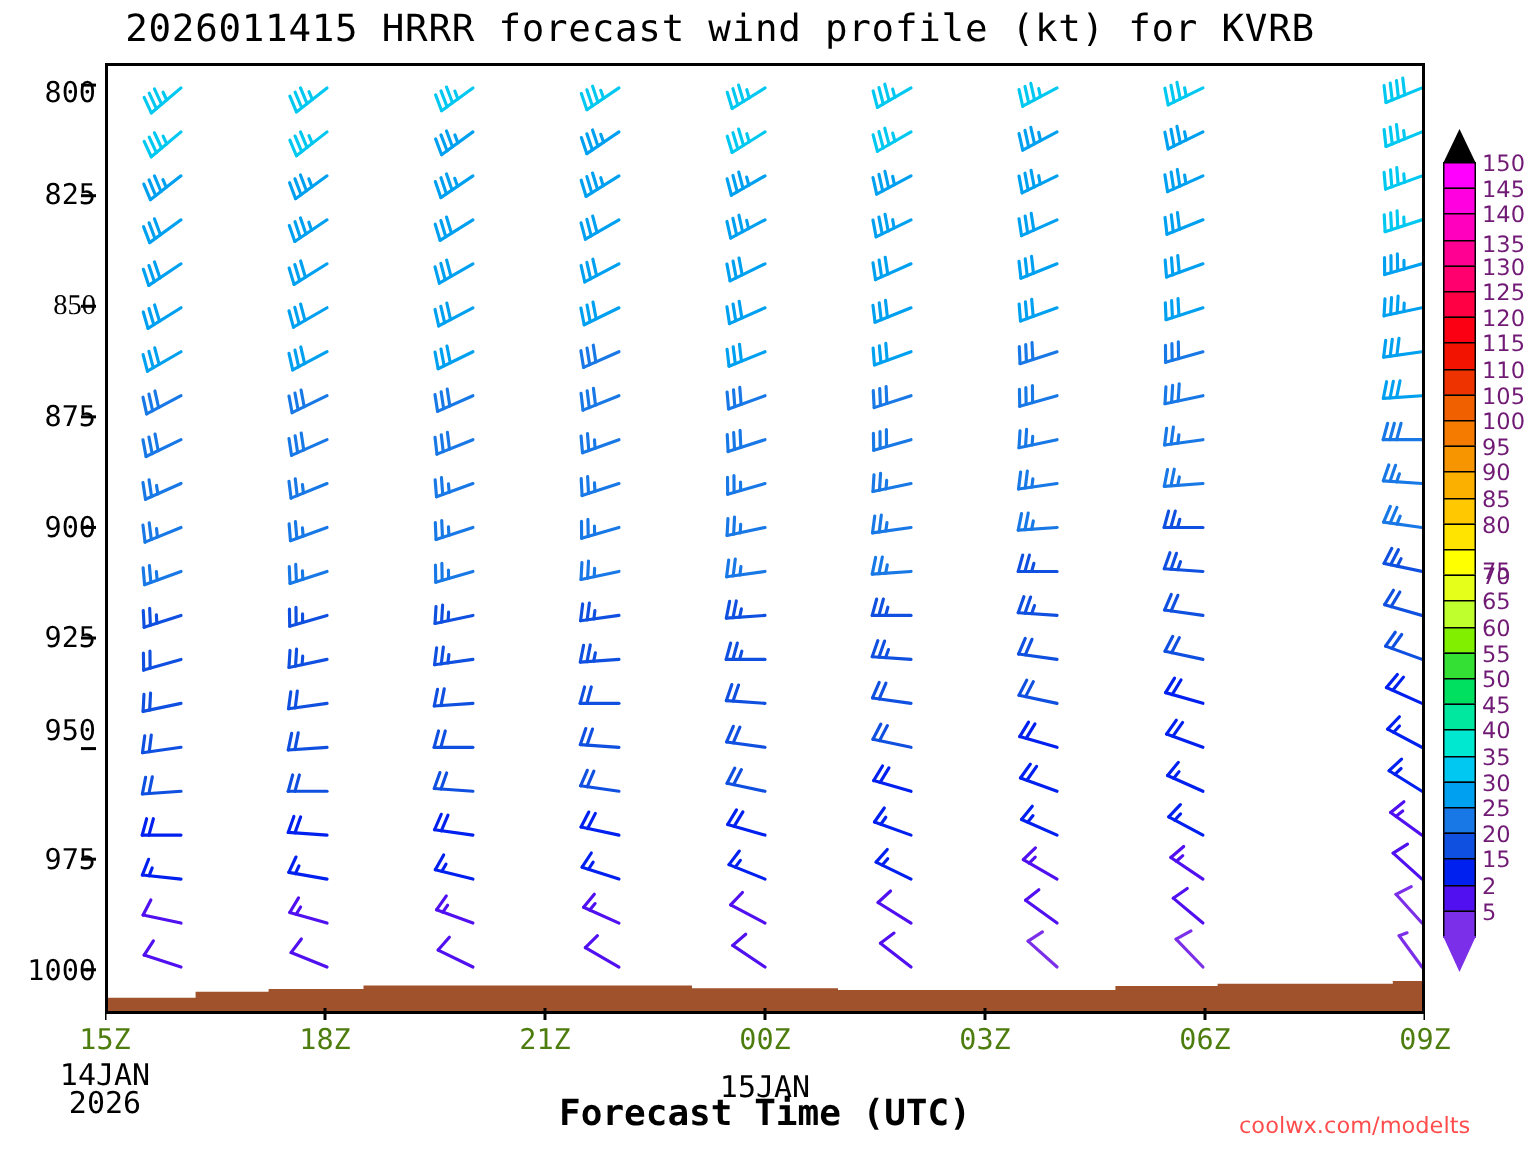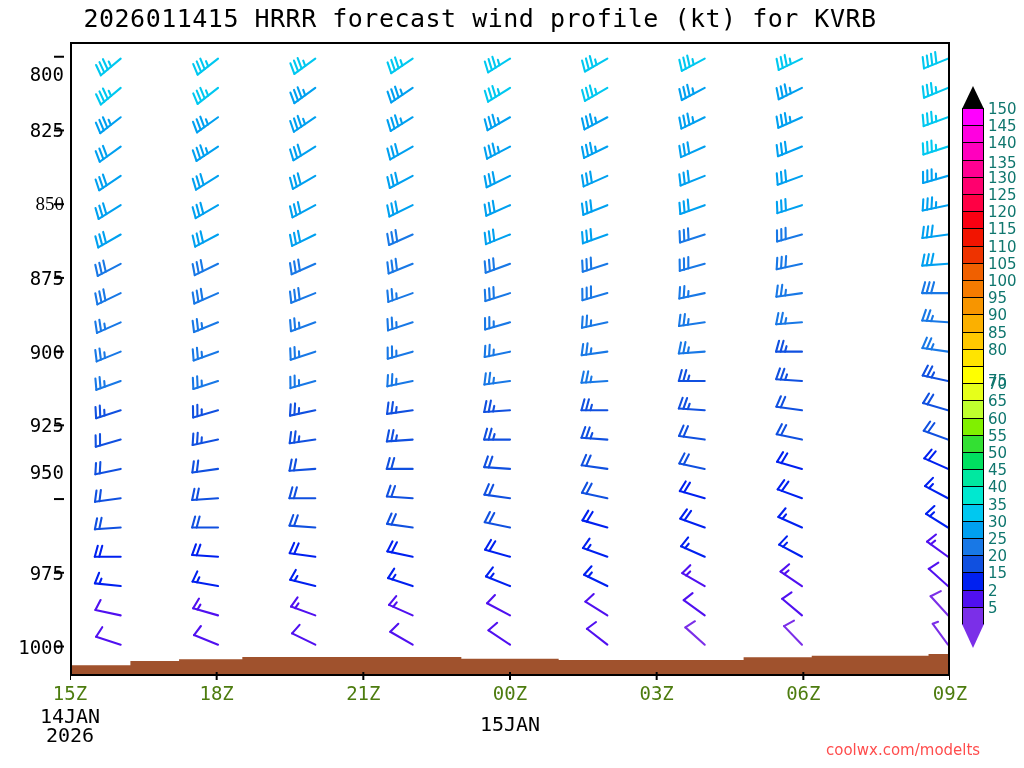--- a/index.html
+++ b/index.html
@@ -36,21 +36,21 @@
   .xaxis-title{position:absolute;left:70px;top:728px;width:880px;text-align:center;
     font-size:24px;color:#000;font-weight:bold;white-space:nowrap;
     font-family:"DejaVu Sans Mono","Liberation Mono",monospace;}
 
   .watermark{position:absolute;left:826px;top:741px;font-size:15px;color:#ff4d4d;
     white-space:nowrap;font-family:"DejaVu Sans","Liberation Sans",sans-serif;}
 
   #cbar{position:absolute;left:960px;top:86px;width:64px;height:570px;}
   .cb-swatch{position:absolute;left:2px;width:22px;border:1px solid #000;
              box-sizing:border-box;}
-  .cb-lab{position:absolute;left:28px;font-size:15px;color:#0f766e;
+  .cb-lab{position:absolute;left:28px;font-size:15px;color:#701a75;
           white-space:nowrap;transform:translateY(-50%);
           font-family:"DejaVu Sans","Liberation Sans",sans-serif;}
 </style>
 </head>
 <body>
 
 <div id="root">
 
   <div class="title">2026011415 HRRR forecast wind profile (kt) for KVRB</div>
 
@@ -59,27 +59,27 @@
         <line x1="54" y1="14.744186046511627" x2="64" y2="14.744186046511627" stroke="#000" stroke-width="2"></line>
         <line x1="54" y1="88.46511627906976" x2="64" y2="88.46511627906976" stroke="#000" stroke-width="2"></line>
         <line x1="54" y1="162.18604651162792" x2="64" y2="162.18604651162792" stroke="#000" stroke-width="2"></line>
         <line x1="54" y1="235.90697674418604" x2="64" y2="235.90697674418604" stroke="#000" stroke-width="2"></line>
         <line x1="54" y1="309.62790697674416" x2="64" y2="309.62790697674416" stroke="#000" stroke-width="2"></line>
         <line x1="54" y1="383.3488372093023" x2="64" y2="383.3488372093023" stroke="#000" stroke-width="2"></line>
         <line x1="54" y1="457.06976744186045" x2="64" y2="457.06976744186045" stroke="#000" stroke-width="2"></line>
         <line x1="54" y1="530.7906976744187" x2="64" y2="530.7906976744187" stroke="#000" stroke-width="2"></line>
         <line x1="54" y1="604.5116279069767" x2="64" y2="604.5116279069767" stroke="#000" stroke-width="2"></line>
       </svg>
-      <div class="ylab" style="top: 32px;">800</div>
+      <div class="ylab" style="top: 20px;">800</div>
       <div class="ylab" style="top: 88.4651px;">825</div>
       <div class="ylab" style="top: 162.186px; font-family: Liberation Serif, serif;">850</div>
       <div class="ylab" style="top: 235.907px;">875</div>
       <div class="ylab" style="top: 309.628px;">900</div>
       <div class="ylab" style="top: 383.349px;">925</div>
-      <div class="ylab" style="top: 430px; text-align: center;">950</div>
+      <div class="ylab" style="top: 445px; text-align: center;">950</div>
       <div class="ylab" style="top: 530.791px;">975</div>
       <div class="ylab" style="top: 604.512px;">1000</div>
     </div>
 
   <div id="plot">
     <svg id="terrain" viewBox="0 0 880 634" preserveAspectRatio="none">
         <path d="M 0 634 L 0 625.1534883720931 L 0 625.1534883720931 L 58.66666666666663 625.1534883720931 L 58.66666666666663 621.0251162790698 L 107.55555555555551 621.0251162790698 L 107.55555555555551 619.2558139534883 L 171.11111111111111 619.2558139534883 L 171.11111111111111 616.8967441860466 L 391.1111111111111 616.8967441860466 L 391.1111111111111 618.6660465116278 L 488.8888888888889 618.6660465116278 L 488.8888888888889 619.845581395349 L 674.6666666666667 619.845581395349 L 674.6666666666667 617.1916279069766 L 743.1111111111111 617.1916279069766 L 743.1111111111111 615.7172093023254 L 860.4444444444446 615.7172093023254 L 860.4444444444446 613.9479069767443 L 880 613.9479069767443 L 880 612.1786046511629 L 880 612.1786046511629 L 880 634 Z" fill="#A0522D"></path>
       </svg>
     <svg id="barbs" viewBox="0 0 880 634" preserveAspectRatio="none">
         <g>
@@ -1182,20 +1182,21 @@
       <div class="xsub" style="left: 0px; top: 43px;">2026</div>
       <div class="xlab" style="left: 146.667px; top: 2px;">18Z</div>
       <div class="xlab" style="left: 293.333px; top: 2px;">21Z</div>
       <div class="xlab" style="left: 440px; top: 2px;">00Z</div>
       <div class="xsub" style="left: 440px; top: 32px;">15JAN</div>
       <div class="xlab" style="left: 586.667px; top: 2px;">03Z</div>
       <div class="xlab" style="left: 733.333px; top: 2px;">06Z</div>
       <div class="xlab" style="left: 880px; top: 2px;">09Z</div>
     </div>
 
+  <div class="xaxis-title">Forecast Time (UTC)</div>
 
   <div class="watermark">coolwx.com/modelts</div>
 
   <div id="cbar">
       <svg style="position:absolute;left:2px;top:0px;width:22px;height:23px" viewBox="0 0 22 23">
              <polygon points="11,0 22,23 0,23" fill="#000000"></polygon>
       </svg>
       <div class="cb-swatch" style="top:22.0px;height:18.2px;background:#FF00FF"></div>
       <div class="cb-lab" style="top:23.0px">150</div>
       <div class="cb-swatch" style="top:39.2px;height:18.2px;background:#FF00E0"></div>

